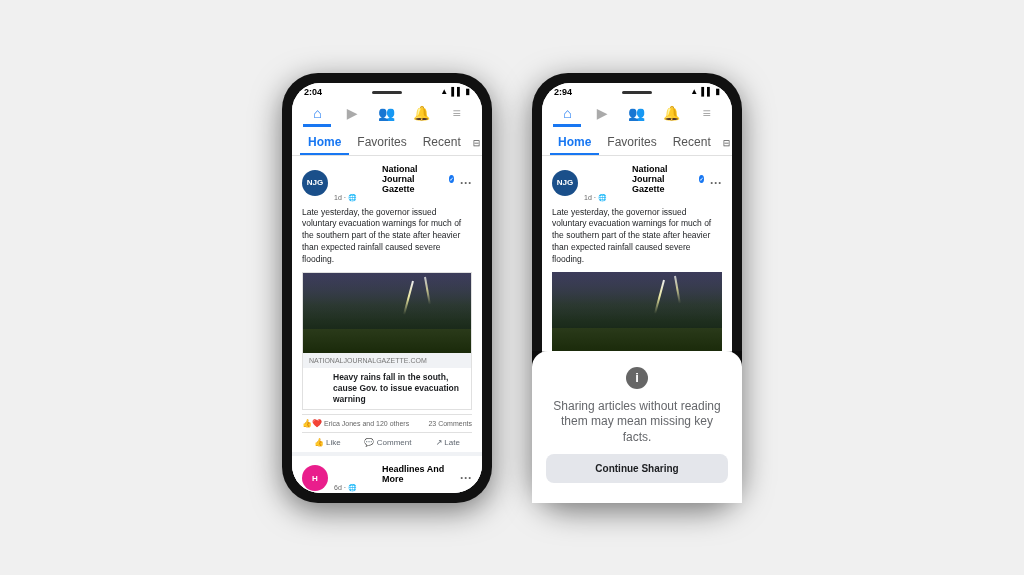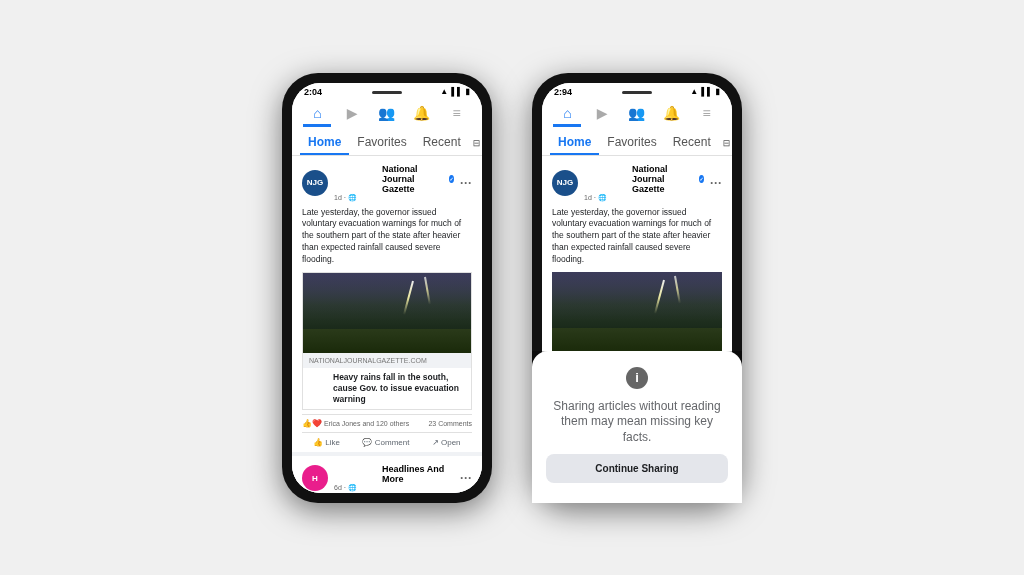--- a/index.html
+++ b/index.html
@@ -478,21 +478,21 @@
             <div class="reaction-info">
               <span class="reaction-emoji">👍❤️</span>
               <span>Erica Jones and 120 others</span>
             </div>
             <div class="comments-count">23 Comments</div>
           </div>
 
           <div class="post-actions">
             <div class="action-btn">👍 <span>Like</span></div>
             <div class="action-btn">💬 <span>Comment</span></div>
-            <div class="action-btn">↗ <span>Open</span></div>
+            <div class="action-btn">↗ <span>Late</span></div>
           </div>
         </div>
 
         <div class="post-card2">
           <div class="post-header">
             <div class="avatar-circle pink">
               <span>H</span>
             </div>
             <div class="post-author-info">
               <div class="post-author-name">Headlines And More</div>

